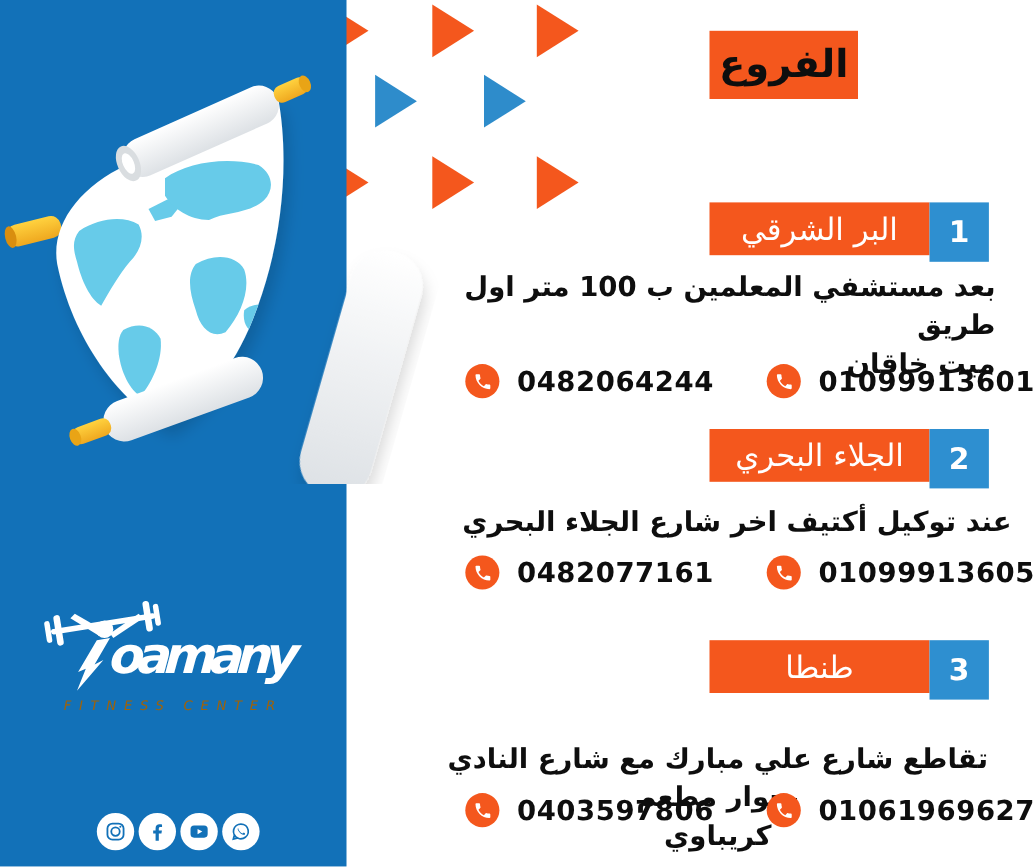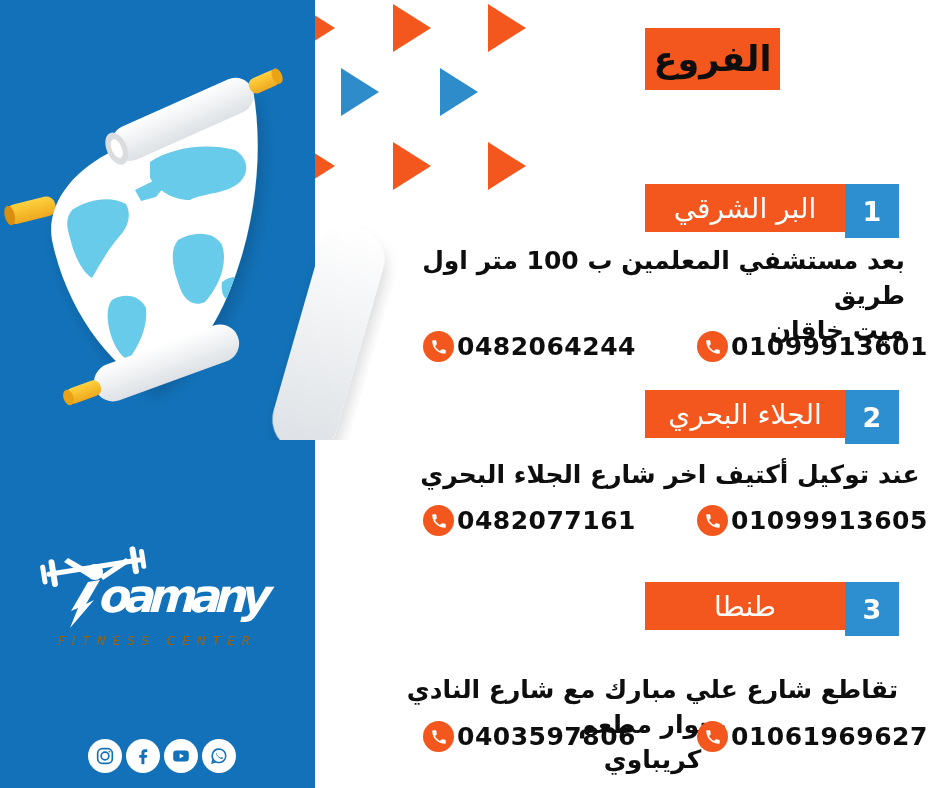--- a/index.html
+++ b/index.html
@@ -39,21 +39,21 @@
               color:#fff;font-size:28px;font-weight:normal;display:flex;align-items:center;
               justify-content:center;direction:rtl;z-index:1;}
   .branch-badge{position:absolute;left:845px;width:54px;height:54px;background:var(--badge-blue);
                 color:#fff;font-size:27px;font-weight:bold;display:flex;align-items:center;
                 justify-content:center;z-index:1;}
   .branch-address{position:absolute;left:420px;width:500px;direction:rtl;
                   color:var(--text-black);font-size:25px;font-weight:bold;
                   line-height:35px;text-align:center;z-index:1;}
   .branch-address.align-right{text-align:right;padding-left:0;box-sizing:border-box;padding-right:15px;}
   .branch-address.wide{left:385px;width:535px;margin-top:28px;}
-  .phone-entry{position:absolute;display:flex;align-items:center;gap:3px;z-index:1;justify-content:space-between;}
+  .phone-entry{position:absolute;display:flex;align-items:center;gap:16px;z-index:1;justify-content:space-between;}
   .phone-circle{width:31px;height:31px;border-radius:50%;background:var(--orange);
                 display:flex;align-items:center;justify-content:center;flex:0 0 auto;}
   .phone-number{font-size:25px;font-weight:bold;color:var(--text-black);letter-spacing:0.5px;}
   
   .b1-bar{top:184px;} .b1-badge{top:184px;} .b1-addr{top:243px;}
   .b1-ph{top:331px;}
   .b2-bar{top:390px;justify-content:center;} .b2-badge{top:390px;} .b2-addr{top:457px;}
   .b2-ph{top:505px;}
   .b3-bar{top:582px;} .b3-badge{top:582px;} .b3-addr{top:644px;}
   .b3-ph{top:721px;}

